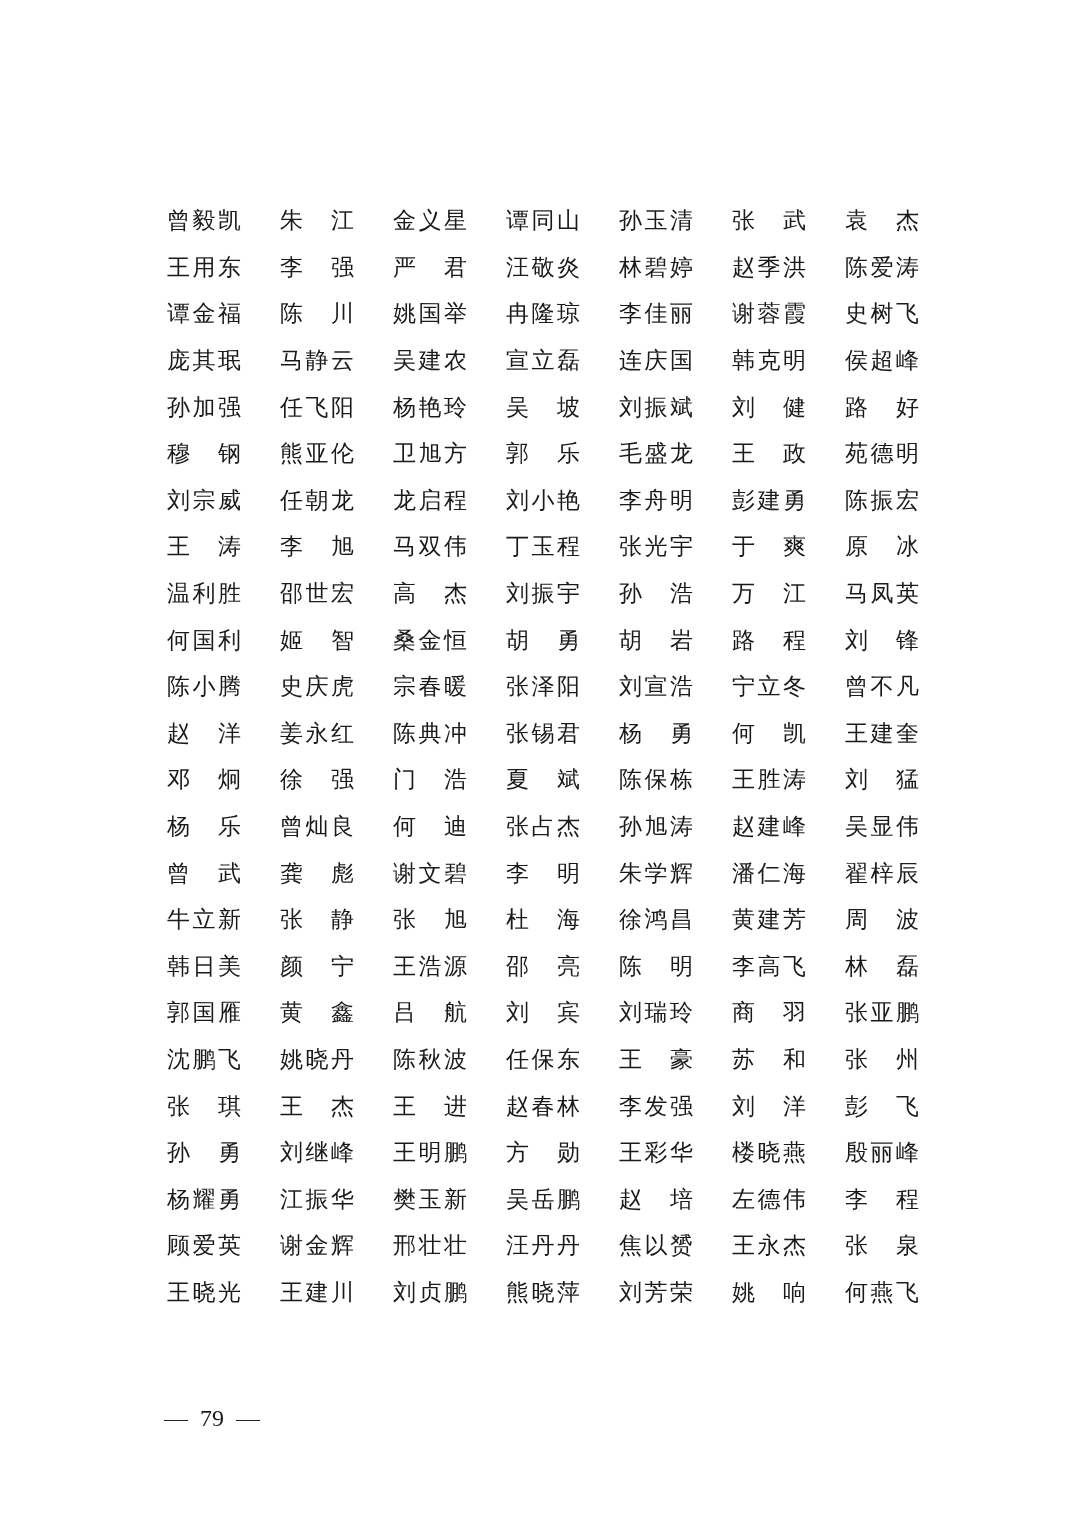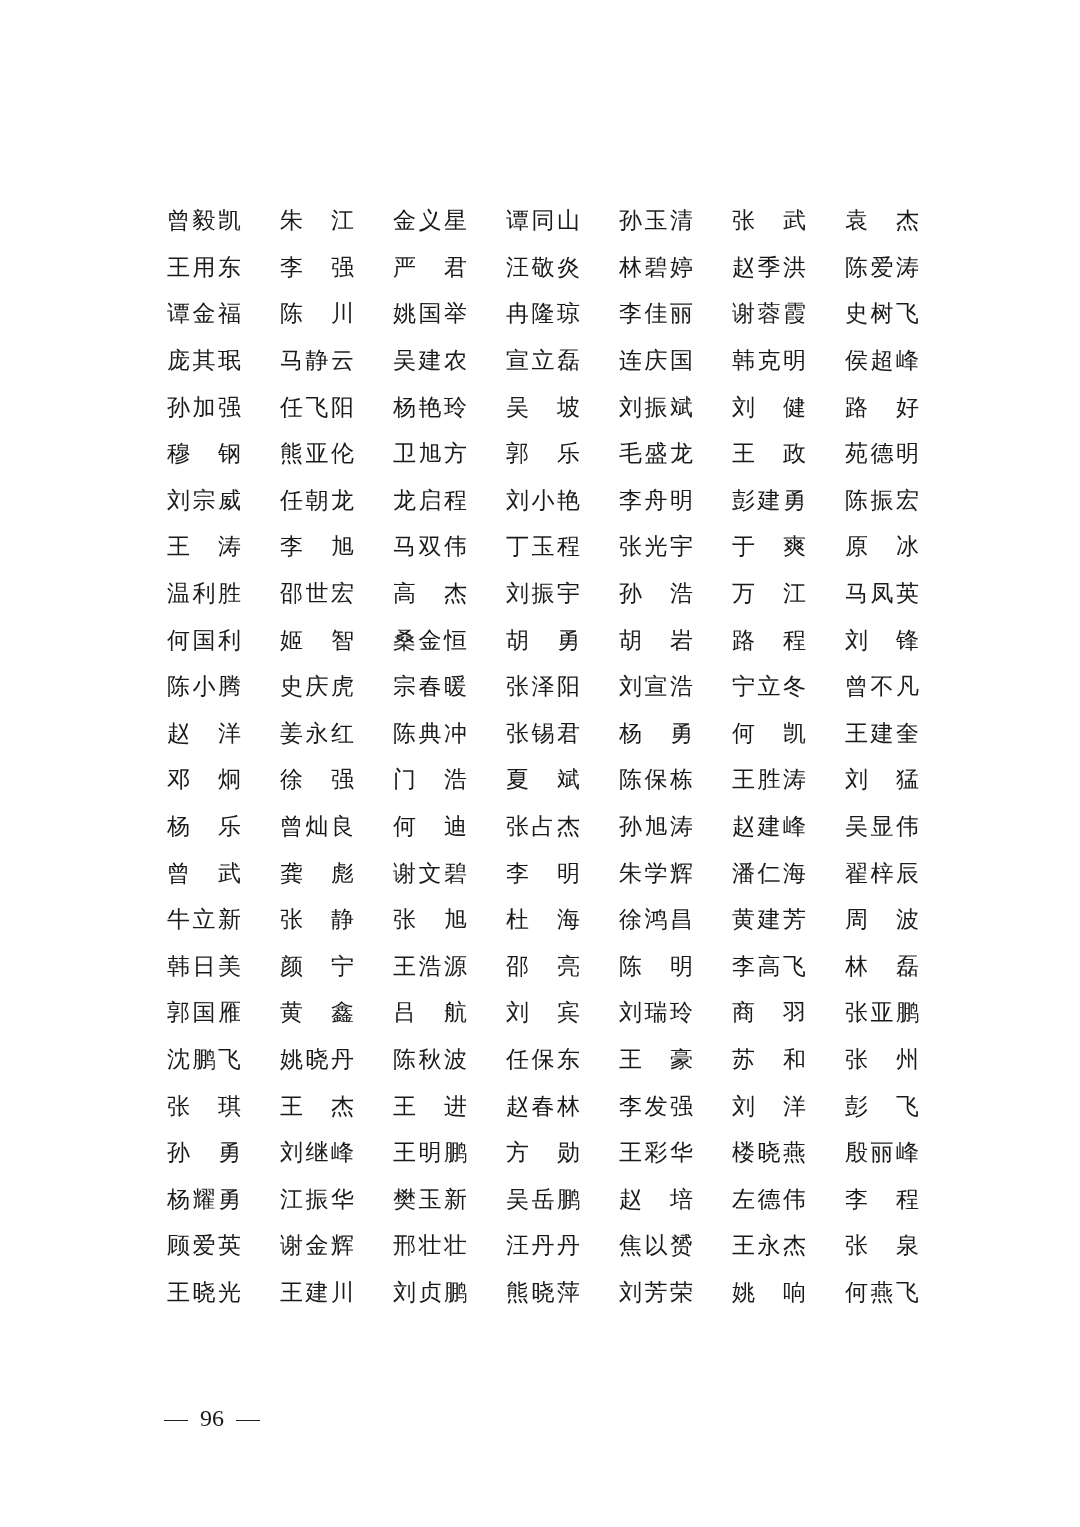--- a/index.html
+++ b/index.html
@@ -841,14 +841,14 @@
         </span></div>
       <div class="name-cell"><span class="name-inner" style="width: 74.1px;">
           <span>何</span>
           <span>燕</span>
           <span>飞</span>
         </span></div>
     </div>
   </div>
 
 <div class="page-number">
-  <span class="dash"></span><span>96</span><span class="dash"></span>
+  <span class="dash"></span><span>79</span><span class="dash"></span>
 </div>
 
 </body></html>

